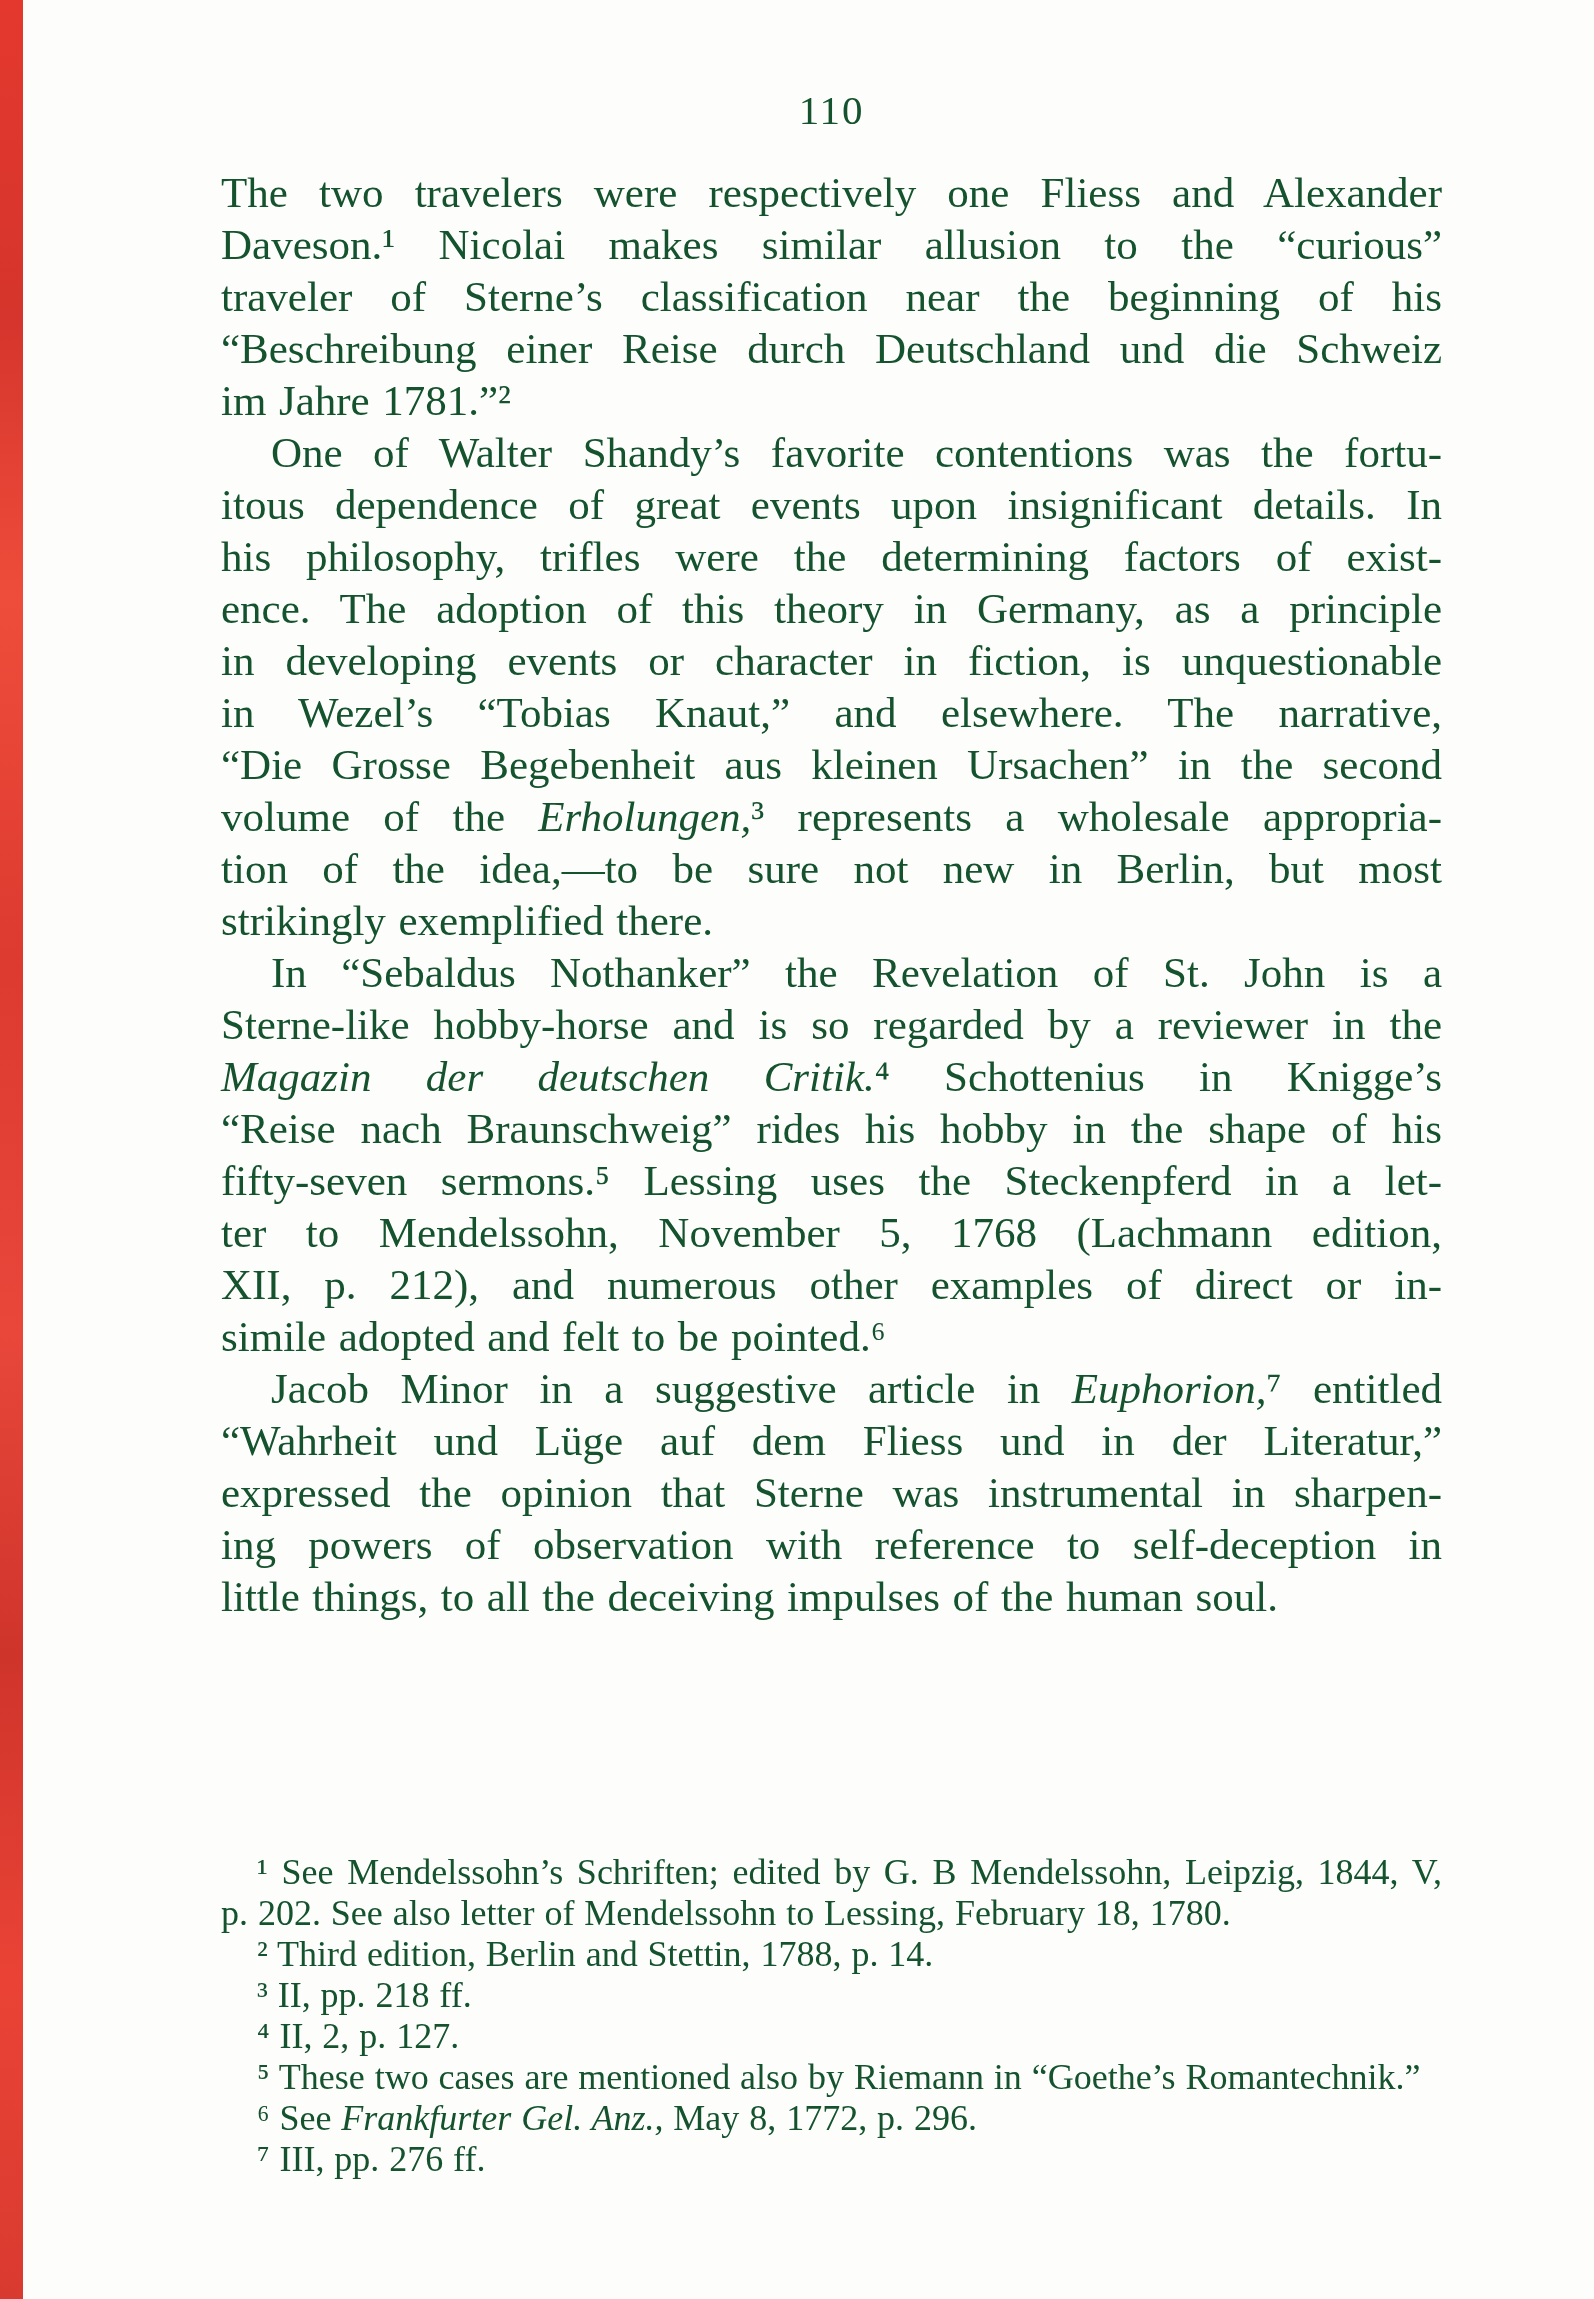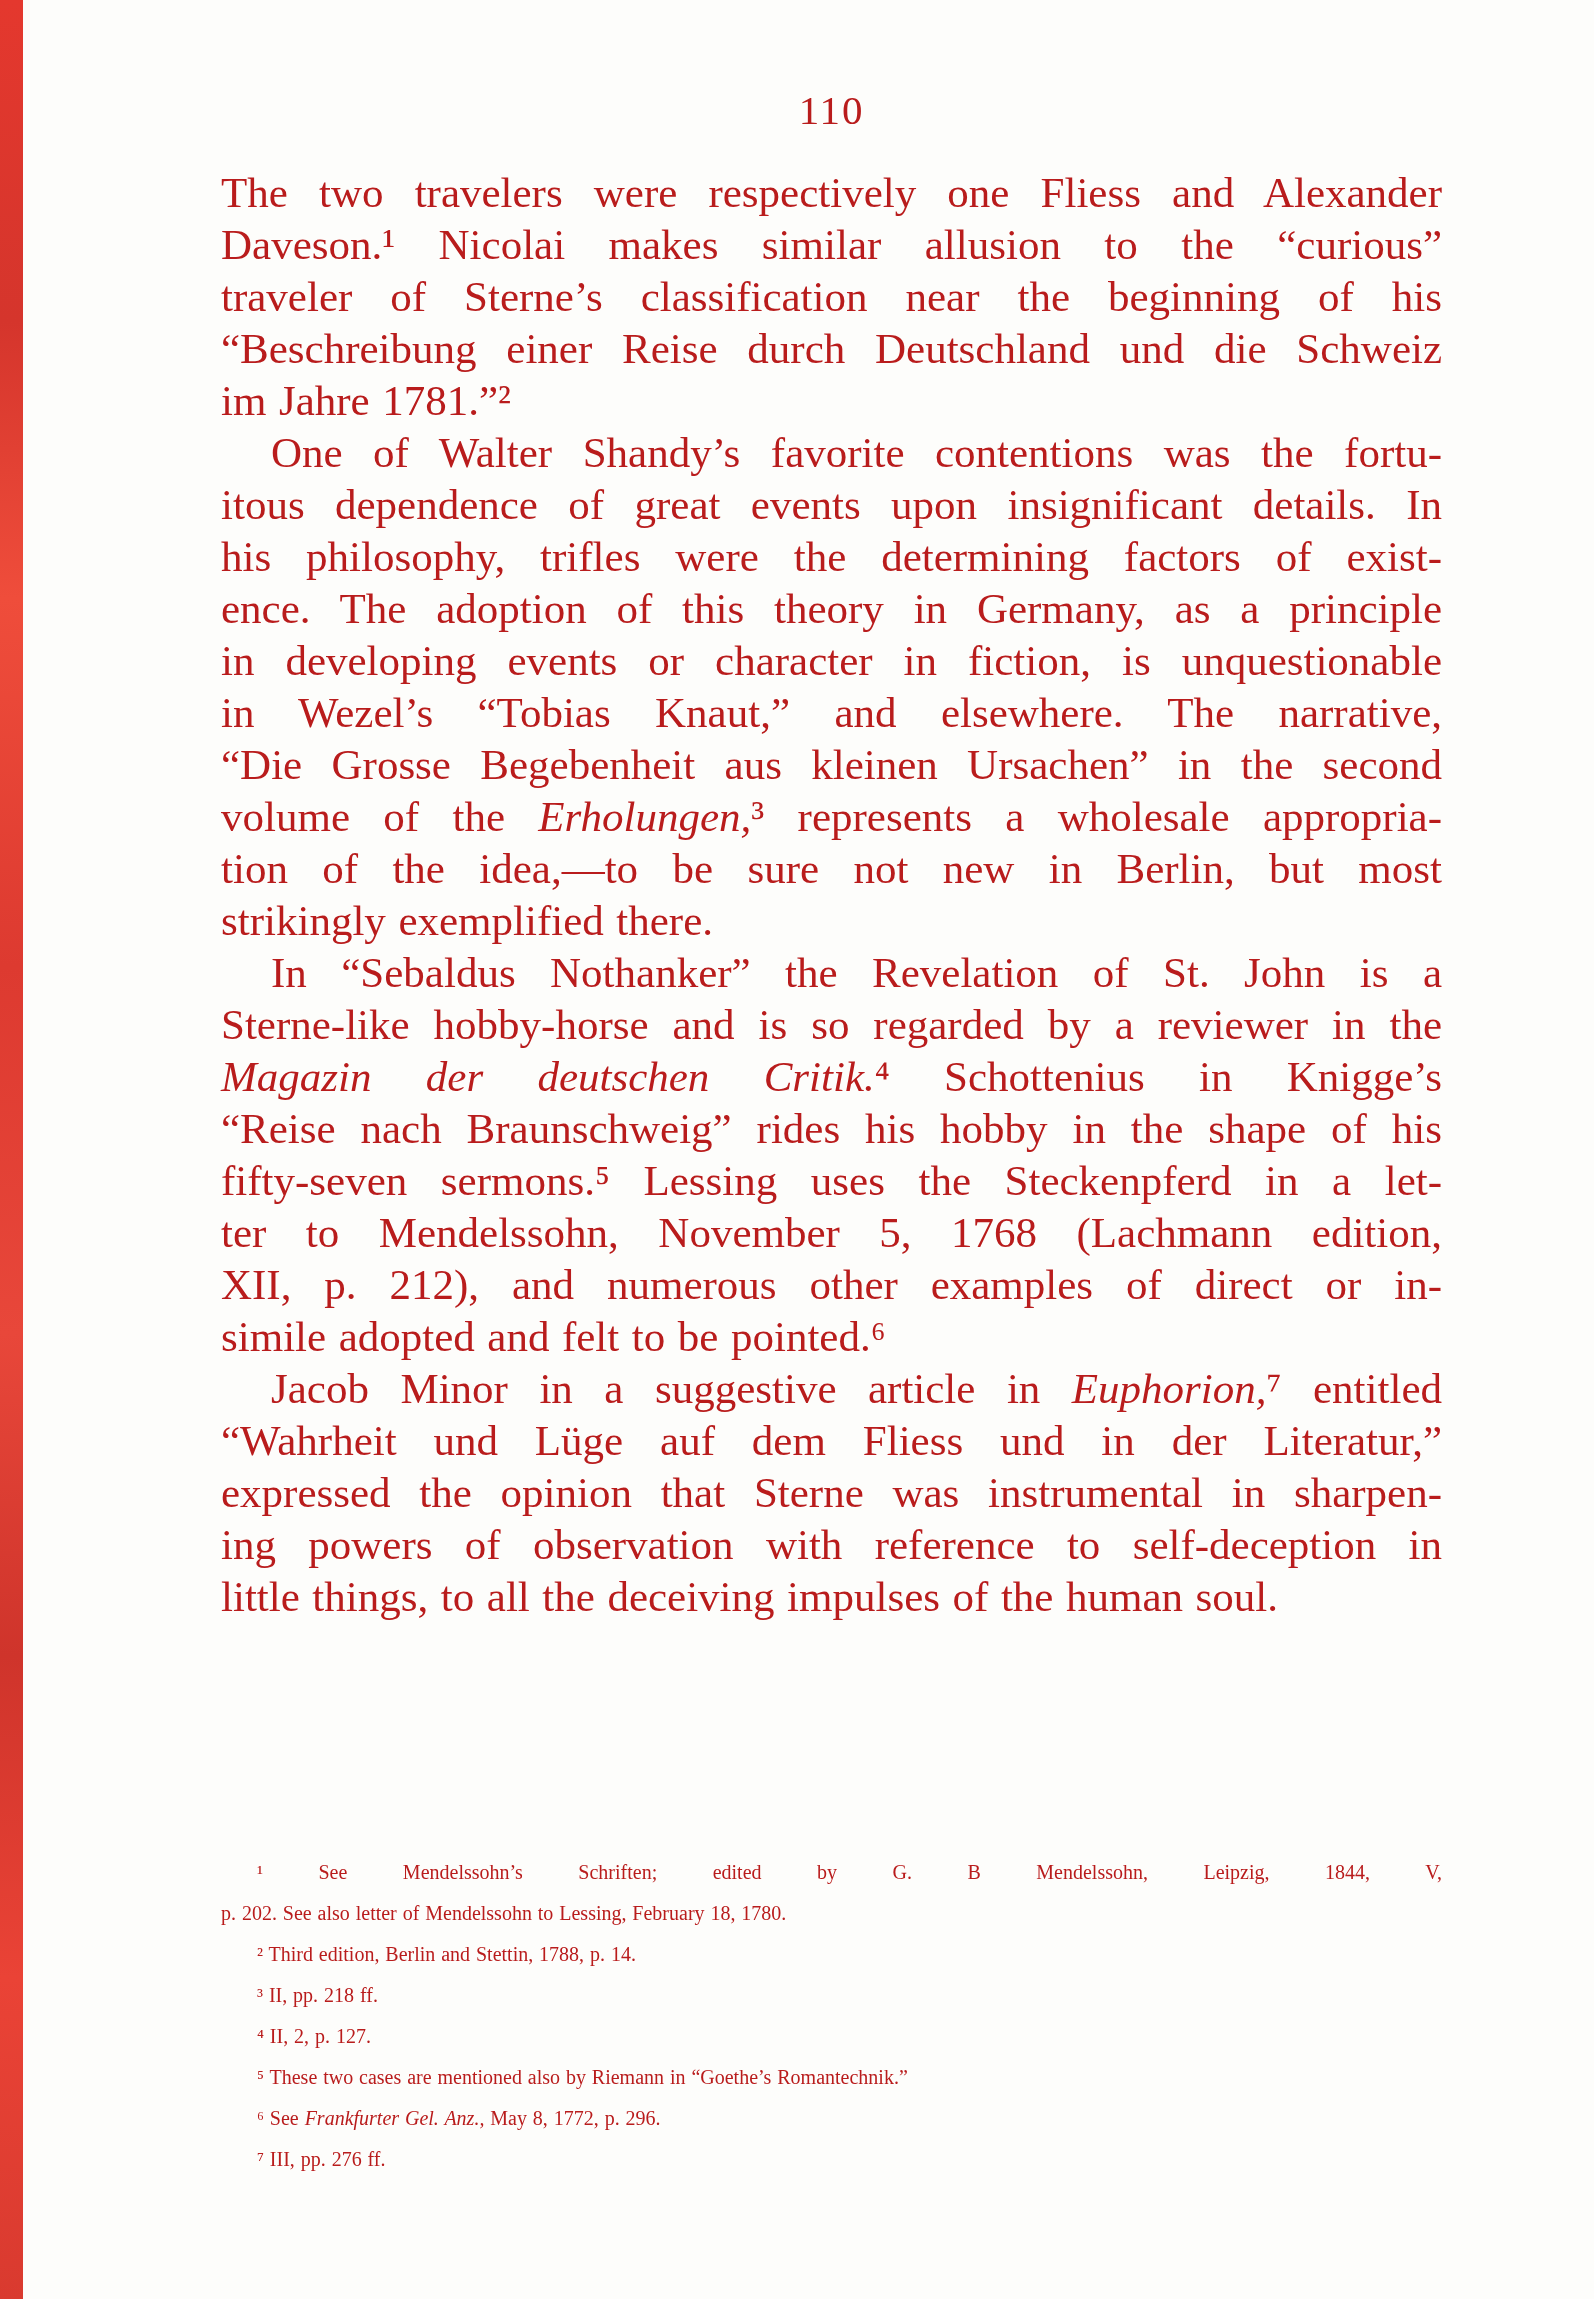--- a/index.html
+++ b/index.html
@@ -1,21 +1,21 @@
 <!DOCTYPE html>
 <html style="font-size:14.4px"><head>
 <meta charset="utf-8">
 <style>
   html, body { margin: 0; padding: 0; background: #ffffff; }
   .page {
     position: relative;
     width: 1595px;
     height: 2300px;
     background: #fdfdfb;
-    color: #b91c1c;
+    color: #14532d;
     font-family: "Liberation Serif", "DejaVu Serif", serif;
     overflow: hidden;
   }
   .edge-strip {
     position: absolute;
     left: 0; top: 0;
     width: 23.4px; height: 100%;
     background: linear-gradient(180deg,
       #e4382e 0%, #d5352c 14%, #ef4d3b 26%, #dd3a30 42%,
       #e8473a 58%, #cf342b 72%, #ea4336 86%, #d93a2f 100%);
@@ -30,21 +30,21 @@
   .bodytext {
     position: absolute;
     top: 167px; left: 221px; width: 1221px;
     font-size: 43px;
     line-height: 52px;
     word-spacing: 1.8px;
   }
   .footnotes {
     position: absolute;
     top: 1852px; left: 221px; width: 1221px;
-    font-size: 20px;
+    font-size: 36px;
     line-height: 41px;
     word-spacing: 0.9px;
   }
   .line { text-align: justify; }
   .line.j { text-align-last: justify; }
   .bodytext .line.indent { text-indent: 50px; }
   .footnotes .line.indent { text-indent: 36px; }
   em { }
 </style>
 </head>

